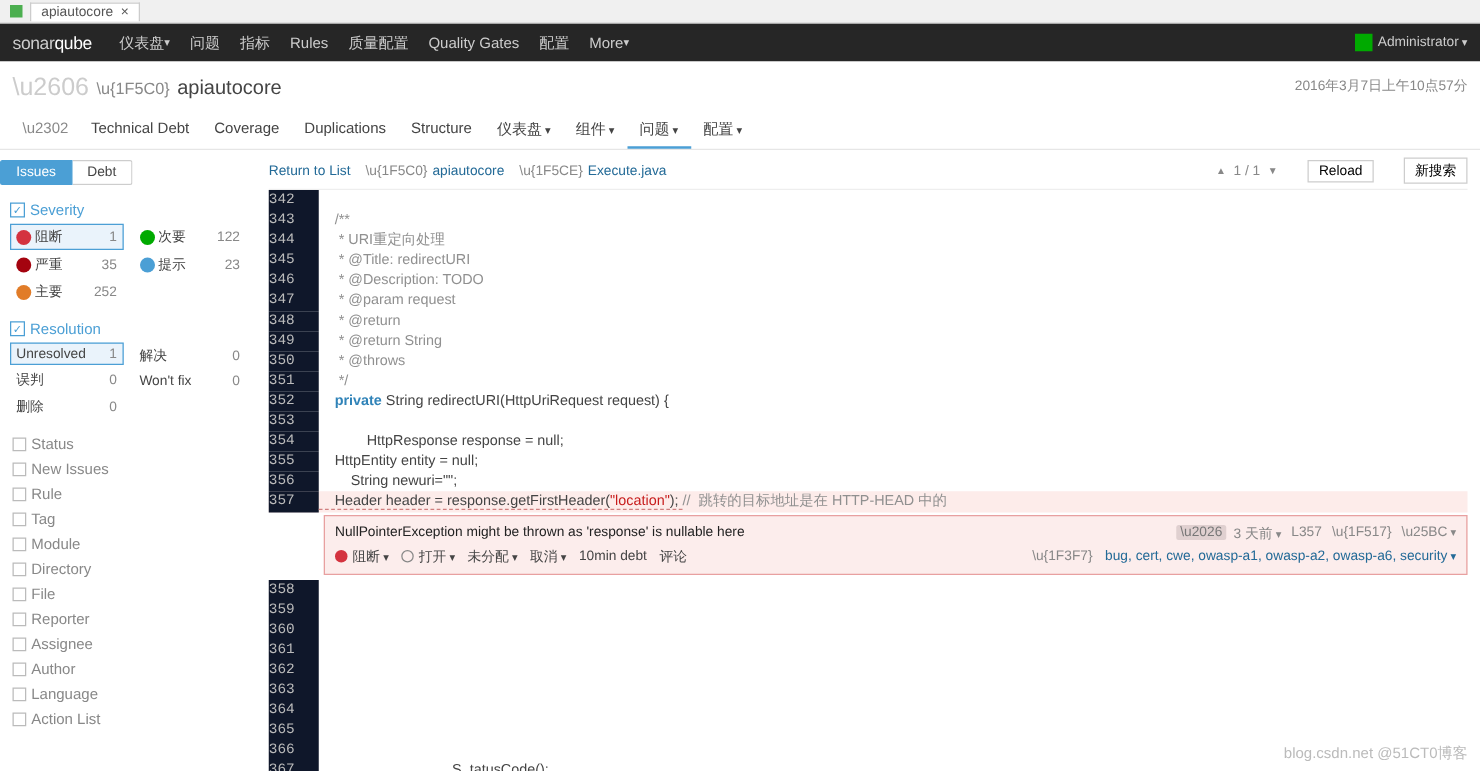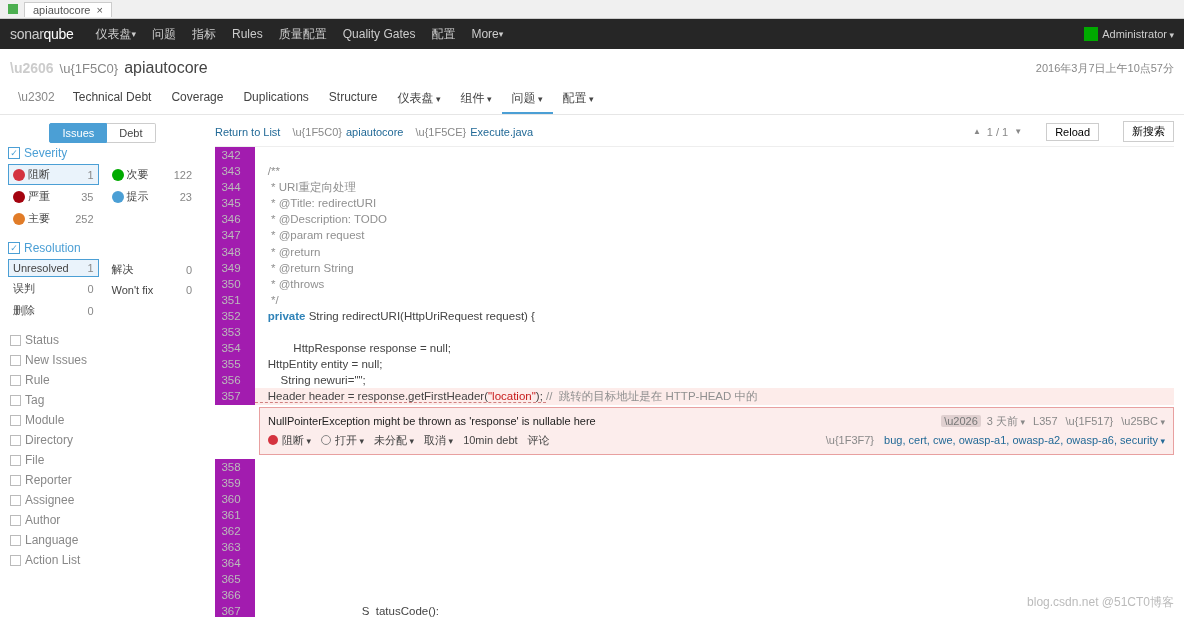--- a/index.html
+++ b/index.html
@@ -10,30 +10,30 @@
 .navbar { height:30px; background:#262626; display:flex; align-items:center; padding:0 10px; color:#ccc; }
 .navbar .logo { font-weight:300; font-size:14px; letter-spacing:-0.3px; margin-right:14px; display:flex; align-items:center;}
 .navbar .logo b{color:#fff;}
 .navbar .nav-item { padding:0 8px; font-size:12px; cursor:pointer; height:30px; display:flex; align-items:center;}
 .navbar .spacer{flex:1;}
 .navbar .admin{display:flex;align-items:center;gap:4px;font-size:11px;margin-left:32px;}
 .navbar .admin .sq{width:14px;height:14px;background:#00aa00;}
 .caret::after{content:" \25BE";font-size:9px;}
 .project-header{padding:8px 10px 0;border-bottom:1px solid #e6e6e6;position:relative;}
 .project-title{display:flex;align-items:center;gap:6px;font-size:16px;font-weight:400;color:#444;padding:2px 0 6px;}
-.star{color:#ccc;font-size:14px;font-weight:bold;}
+.star{color:#ccc;font-size:20px;}
 .folder{color:#888;font-size:13px;}
 .date-stamp{position:absolute;right:10px;top:12px;font-size:11px;color:#888;}
 .project-tabs{display:flex;gap:0;margin-top:2px;}
 .project-tabs .pt{padding:5px 10px;font-size:12px;color:#444;cursor:pointer;border-bottom:2px solid transparent;}
 .project-tabs .pt.active{border-bottom-color:#4b9fd5;}
 .project-tabs .home-icon{color:#888;padding:5px 8px;}
 .content{display:flex;}
 .sidebar{width:205px;padding:8px 0;font-size:12px;}
-.sidebar .tabs{display:flex;justify-content:center;}
+.sidebar .tabs{display:flex;justify-content:flex-start;margin-bottom:10px;}
 .sidebar .tabs .stab{border:1px solid #cdcdcd;padding:3px 12px;font-size:11px;cursor:pointer;}
 .sidebar .tabs .stab.active{background:#4b9fd5;color:#fff;border-color:#4b9fd5;}
 .sidebar .tabs .stab:first-child{border-radius:2px 0 0 2px;}
 .sidebar .tabs .stab:last-child{border-radius:0 2px 2px 0;border-left:none;}
 .facet-block{margin:0 8px 8px;}
 .facet-title{color:#4b9fd5;font-size:12px;padding:3px 0;display:flex;align-items:center;gap:4px;cursor:pointer;}
 .check{width:12px;height:12px;border:1px solid #4b9fd5;display:inline-flex;align-items:center;justify-content:center;font-size:9px;color:#4b9fd5;}
 .check.on::before{content:"\2713";}
 .facet-rows{display:flex;gap:8px;}
 .facet-col{flex:1;}
@@ -53,21 +53,21 @@
 .main-top{display:flex;align-items:center;gap:12px;font-size:11px;border-bottom:1px solid #eee;padding-bottom:4px;}
 .main-top a{color:#236a97;text-decoration:none;cursor:pointer;}
 .crumb{display:flex;align-items:center;gap:4px;color:#236a97;}
 .crumb .fold{color:#888;}
 .main-top .spacer{flex:1;}
 .pager{color:#888;display:flex;align-items:center;gap:6px;}
 .pager .tri{font-size:8px;}
 .btn{border:1px solid #cdcdcd;background:#fff;padding:2px 8px;font-size:11px;cursor:pointer;margin-left:12px;}
 .code-area{font-family:Consolas,Monaco,monospace;font-size:11.5px;line-height:1.4;}
 .code-row{display:flex;}
-.gut{width:40px;text-align:center;color:#bbb;padding-right:8px;user-select:none;background:#a21caf;}
+.gut{width:40px;text-align:left;color:#bbb;padding-right:8px;user-select:none;background:#0f172a;font-family:Liberation Mono, monospace;}
 .ln{white-space:pre;flex:1;}
 .c-com{color:#909090;}
 .c-kw{color:#3083b8;font-weight:bold;}
 .c-str{color:#c71c1c;}
 .hl-line{background:#fdecea;}
 .dotted{border-bottom:1px dashed #d08080;}
 .issue-box{margin:2px 0 4px 44px;border:1px solid #e8a0a0;background:#fcedec;padding:6px 8px;font-size:11px;}
 .issue-top{display:flex;align-items:center;gap:6px;justify-content:space-between;}
 .issue-top .msg{flex:1;color:#222;}
 .dots{background:#e0d0d0;padding:0 3px;border-radius:2px;color:#777;cursor:pointer;}

